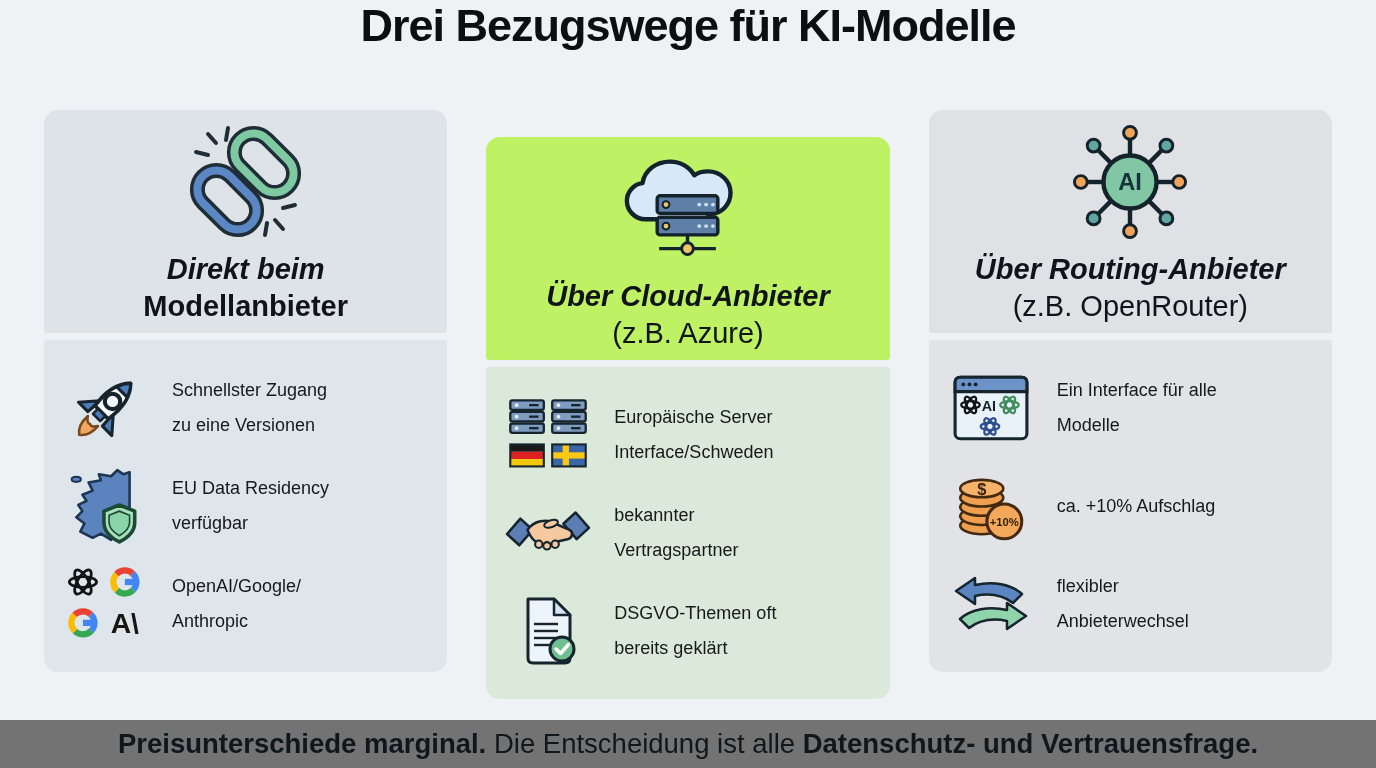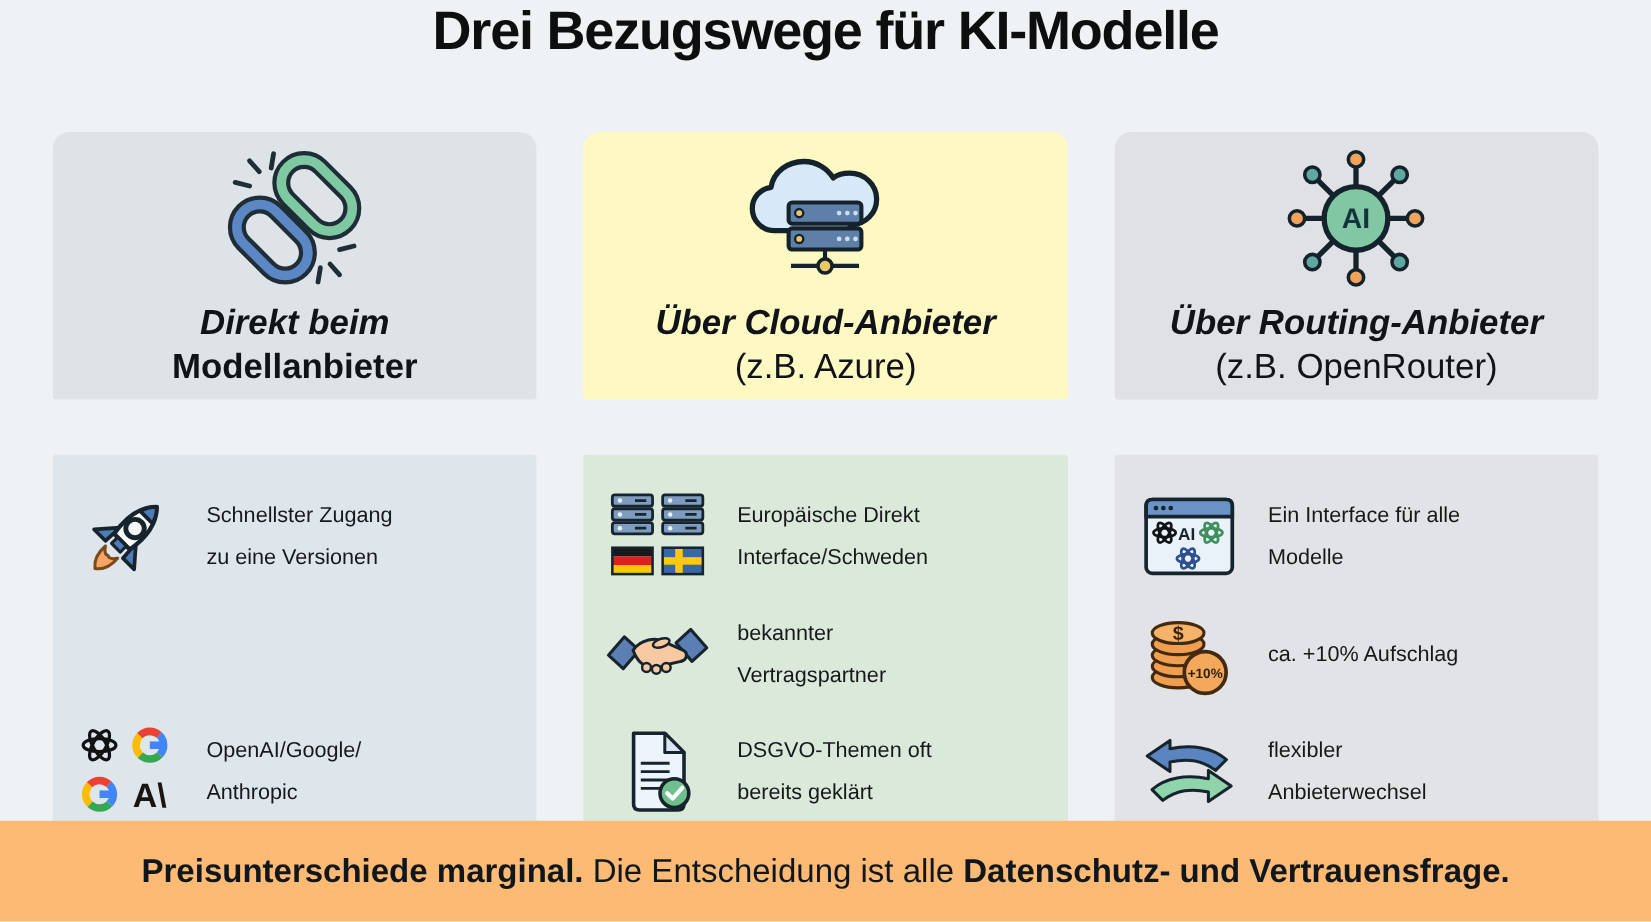--- a/index.html
+++ b/index.html
@@ -11,48 +11,48 @@
   }
   svg text{font-family:"Liberation Sans",sans-serif;}
   .page-title{
     margin:0;text-align:center;
     font-size:45px;font-weight:700;letter-spacing:-1px;color:#0c0e10;
   }
   .cards{
     position:absolute;top:110px;left:44px;width:1288px;
     display:flex;gap:39px;
   }
-  .card{flex:1;display:flex;flex-direction:column;gap:39px;}
+  .card{flex:1;display:flex;flex-direction:column;}
   .card-header{
     height:223px;border-radius:14px 14px 3px 3px;
     display:flex;flex-direction:column;align-items:center;justify-content:center;
     padding-top:2px;box-sizing:border-box;
   }
   .card-body{
     margin-top:7px;height:332px;border-radius:3px 3px 14px 14px;
     box-sizing:border-box;padding:26px 18px 26px 16px;
     display:flex;flex-direction:column;justify-content:space-between;
   }
   .card-1 .card-header{background:#dde3e7;}
   .card-1 .card-body{background:#dfe6eb;}
-  .card-2 .card-header{background:#fef9c3;}
+  .card-2 .card-header{background:#bef264;margin-top:27px;}
   .card-2 .card-body{background:#dbe9da;}
   .card-3 .card-header{background:#dfe1e4;}
   .card-3 .card-body{background:#e1e3e6;}
   .hicon{height:122px;display:flex;align-items:center;justify-content:center;margin-bottom:8px;}
   .hline{font-size:29px;line-height:37px;text-align:center;color:#101418;}
   .hline1{font-weight:700;font-style:italic;}
   .hline2{font-weight:400;}
   .card-1 .hline2{font-weight:700;}
   .item{display:flex;align-items:center;gap:20px;}
   .iicon{width:92px;height:84px;flex:0 0 92px;display:flex;align-items:center;justify-content:center;}
   .itext{font-size:18px;line-height:35px;color:#16181a;}
   .banner{
-    position:absolute;left:0;right:0;bottom:0;height:84px;
-    background:#fdba74;
+    position:absolute;left:0;right:0;bottom:0;height:48px;
+    background:#737373;
     display:flex;align-items:center;justify-content:center;
     font-size:27.5px;color:#10171c;
   }
   .banner span{white-space:pre;}
   .banner .b{font-weight:700;}
 </style>
 </head>
 <body>
 
 <main>
@@ -94,20 +94,34 @@
                 <path d="M39,5 C48,14 51,28 48,45 L30,45 C27,28 30,14 39,5 Z" fill="#fbfdfe" stroke="#17242e" stroke-width="3.5"></path>
                 <path d="M39,5 C43,9 45,13 46,17 L32,17 C33,13 35,9 39,5 Z" fill="#4d7cb8" stroke="#17242e" stroke-width="3"></path>
                 <rect x="34" y="45" width="10" height="7" fill="#4d7cb8" stroke="#17242e" stroke-width="2.5"></rect>
                 <circle cx="39" cy="30" r="7.5" fill="#f4f8fb" stroke="#17242e" stroke-width="4"></circle>
               </g>
             </svg>
           </div>
           <div class="itext">
             <div>Schnellster Zugang</div>
             <div>zu eine Versionen</div>
+          </div>
+        </div>
+        <div class="item">
+          <div class="iicon">
+            <svg width="80" height="80" viewBox="0 0 78 78">
+              <path d="M62,6 L62,46 L56,50 L58,60 L48,64 L44,72 L34,66 L26,70 L14,64 L18,56 L10,50 L16,44 L12,38 L20,34 L16,28 L26,24 L22,16 L34,14 L32,8 L44,10 L50,4 L56,8 Z" fill="#5b83bd" stroke="#1c3553" stroke-width="2.5" stroke-linejoin="round"></path>
+              <ellipse cx="10" cy="13" rx="4.5" ry="2.5" fill="#5b83bd" stroke="#1c3553" stroke-width="2"></ellipse>
+              <path d="M52,38 L67,44 L67,55 C67,64 60,70 52,74 C44,70 37,64 37,55 L37,44 Z" fill="#a8e0c0" stroke="#1d4a33" stroke-width="3.5" stroke-linejoin="round"></path>
+              <path d="M52,44 L62,48 L62,55 C62,61 57,65 52,68 C47,65 42,61 42,55 L42,48 Z" fill="#8bd3a8" stroke="#1d4a33" stroke-width="1.6" stroke-linejoin="round"></path>
+            </svg>
+          </div>
+          <div class="itext">
+            <div>EU Data Residency</div>
+            <div>verfügbar</div>
           </div>
         </div>
         <div class="item">
           <div class="iicon">
             <svg width="88" height="82" viewBox="0 0 84 78">
               <g transform="translate(20,18)" stroke="#101214" stroke-width="2.6" fill="none">
                 <ellipse rx="13" ry="5.2"></ellipse>
                 <ellipse rx="13" ry="5.2" transform="rotate(60)"></ellipse>
                 <ellipse rx="13" ry="5.2" transform="rotate(120)"></ellipse>
               </g>
@@ -199,21 +213,21 @@
               </g>
               <g>
                 <rect x="46" y="48" width="32" height="21" fill="#3a66a8"></rect>
                 <rect x="56" y="48" width="6" height="21" fill="#fdc810"></rect>
                 <rect x="46" y="55.5" width="32" height="6" fill="#fdc810"></rect>
                 <rect x="46" y="48" width="32" height="21" fill="none" stroke="#16242e" stroke-width="2"></rect>
               </g>
             </svg>
           </div>
           <div class="itext">
-            <div>Europäische Direkt</div>
+            <div>Europäische Server</div>
             <div>Interface/Schweden</div>
           </div>
         </div>
         <div class="item">
           <div class="iicon">
             <svg width="86" height="72" viewBox="0 0 84 70">
               <g stroke-linejoin="round">
                 <polygon points="2,36 15,21 27,32 14,47" fill="#5b7fb5" stroke="#16242e" stroke-width="2.5"></polygon>
                 <polygon points="82,30 69,15 57,26 70,41" fill="#5b7fb5" stroke="#16242e" stroke-width="2.5"></polygon>
                 <path d="M22,32 C28,23 41,21 47,25 L63,32 C67,34 66,40 61,41 L48,44 C39,50 27,46 22,32 Z" fill="#f6c9a0" stroke="#16242e" stroke-width="2.5"></path>

